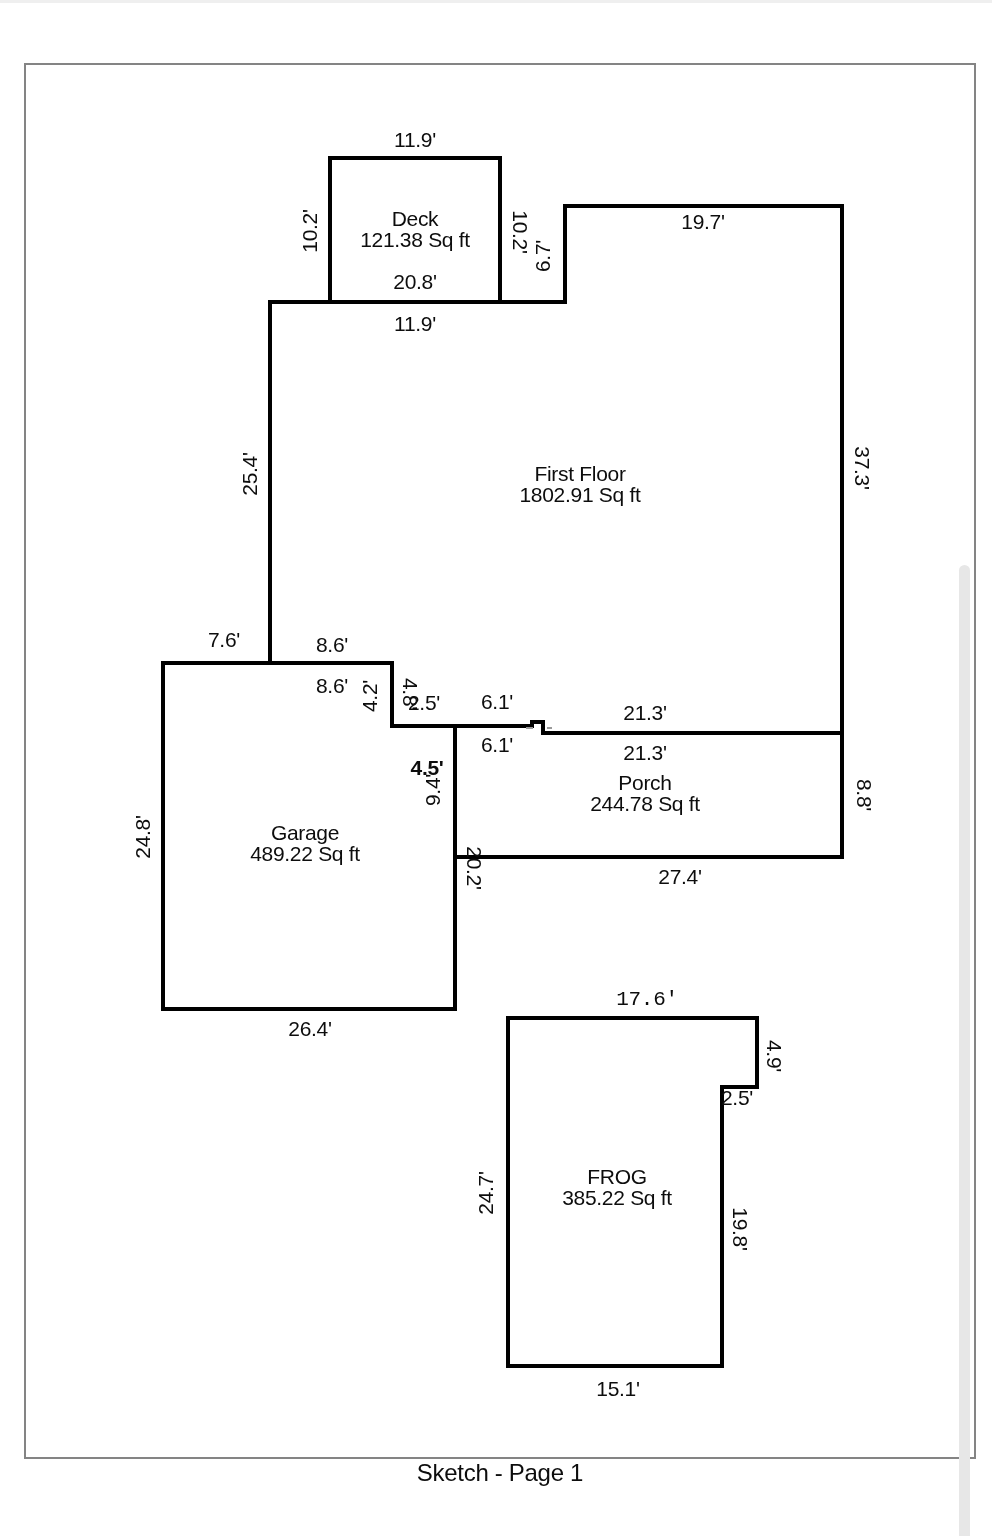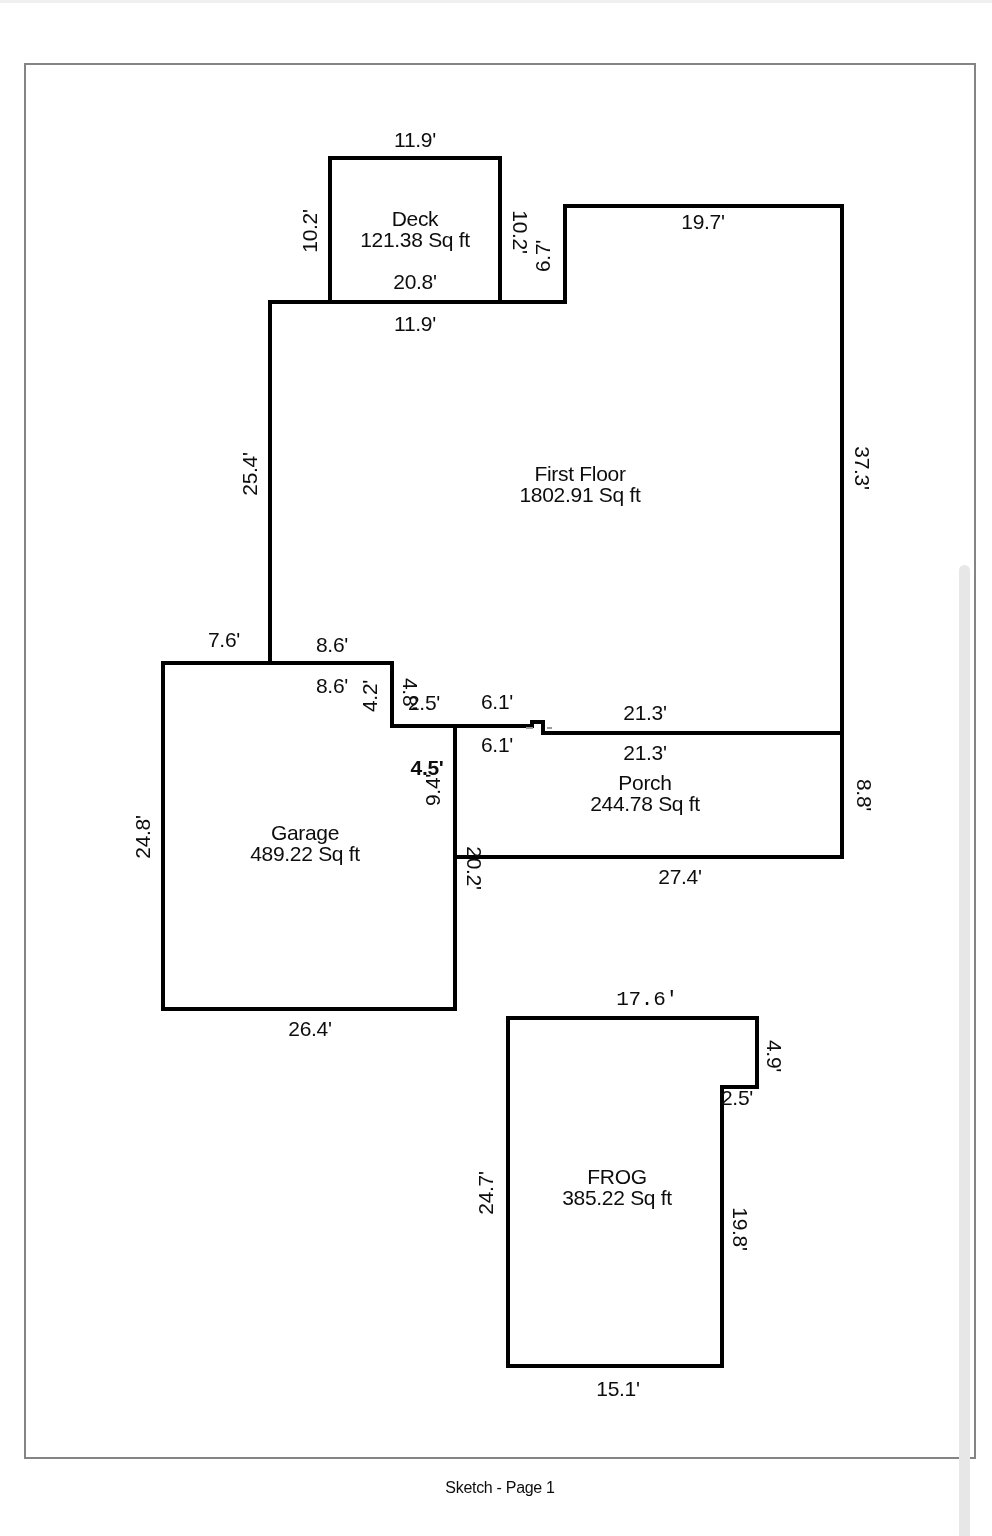--- a/index.html
+++ b/index.html
@@ -5,21 +5,21 @@
   html,body{margin:0;padding:0;}
   body{width:992px;height:1536px;background:#ffffff;font-family:"Liberation Sans","DejaVu Sans",sans-serif;color:#0d0d0d;}
   #screen{position:relative;width:992px;height:1536px;overflow:hidden;background:#ffffff;}
   .top-hairline{position:absolute;left:0;top:0;width:992px;height:3px;background:#efefef;}
   .page-border{position:absolute;left:24px;top:63px;width:952px;height:1396px;border:2px solid #848484;box-sizing:border-box;}
   svg.plan{position:absolute;left:0;top:0;width:992px;height:1536px;}
   .dim{position:absolute;font-size:21px;line-height:21px;white-space:nowrap;transform:translate(-50%,-50%);letter-spacing:-0.3px;}
   .dim.r90{transform:translate(-50%,-50%) rotate(90deg);}
   .dim.rm90{transform:translate(-50%,-50%) rotate(-90deg);}
   .room{position:absolute;transform:translate(-50%,-50%);text-align:center;font-size:21px;line-height:21px;letter-spacing:-0.3px;white-space:nowrap;}
-  .caption{position:absolute;left:500px;top:1473px;transform:translate(-50%,-50%);font-size:16px;letter-spacing:-0.3px;margin-top:15px;}
+  .caption{position:absolute;left:500px;top:1473px;transform:translate(-50%,-50%);font-size:24px;letter-spacing:-0.3px;}
   .scroll-thumb{position:absolute;left:959px;top:565px;width:11px;height:971px;background:#e7e7e7;border-radius:6px 6px 0 0;}
   .tick{position:absolute;height:2px;background:#9a9a9a;}
 </style>
 </head>
 <body>
 
 <div id="screen">
 
   <div class="top-hairline"></div>
   <div class="page-border"></div>

